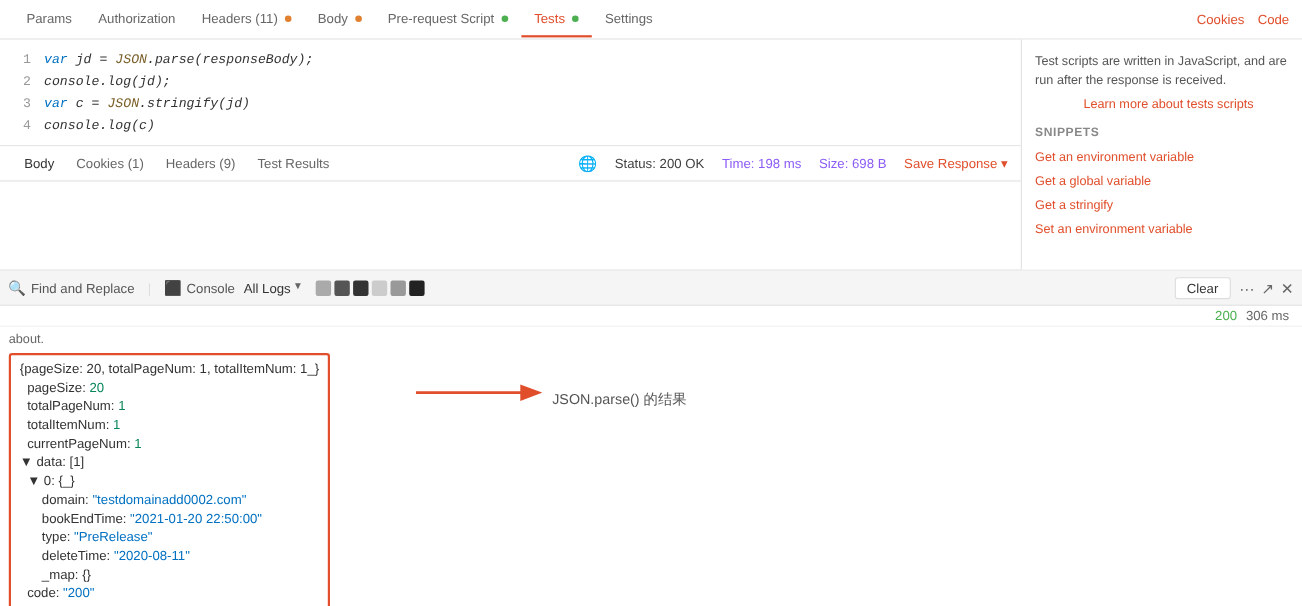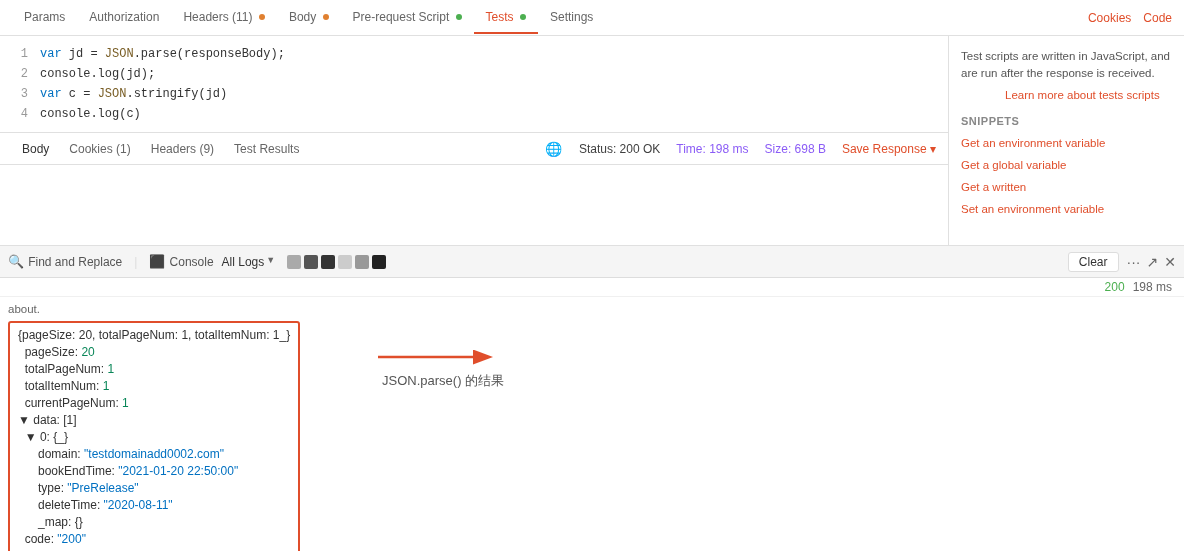--- a/index.html
+++ b/index.html
@@ -64,21 +64,21 @@
       line-height: 18px;
     }
     .line-num {
       color: #999;
       width: 20px;
       text-align: right;
       margin-right: 12px;
       user-select: none;
       flex-shrink: 0;
     }
-    .code-text { color: #333; }
+    .code-text { color: #333; font-style: italic; }
     .code-keyword { color: #0070c1; }
 
     
     .response-tabs {
       display: flex;
       align-items: center;
       padding: 0 12px;
       border-bottom: 1px solid #e0e0e0;
       height: 32px;
       background: #fff;
@@ -203,21 +203,21 @@
       min-width: 200px;
       background: #fff;
     }
     .json-line {
       line-height: 17px;
       white-space: nowrap;
     }
 
     
     .right-sidebar {
-      width: 236px;
+      width: 256px;
       padding: 12px;
       background: #fff;
       flex-shrink: 0;
       font-size: 12px;
       display: flex;
       flex-direction: column;
       gap: 6px;
       border-left: 1px solid #e0e0e0;
     }
     .sidebar-info {
@@ -329,21 +329,21 @@
       </div>
     </div>
   </div>
 
   <div class="right-sidebar">
     <div class="sidebar-info">Test scripts are written in JavaScript, and are run after the response is received.</div>
     <a class="sidebar-link">Learn more about tests scripts</a>
     <div class="snippets-title">SNIPPETS</div>
     <a class="snippet-link">Get an environment variable</a>
     <a class="snippet-link">Get a global variable</a>
-    <a class="snippet-link">Get a written</a>
+    <a class="snippet-link">Get a stringify</a>
     <a class="snippet-link">Set an environment variable</a>
   </div>
 </div>
 
 <div class="console-section">
 
   <div class="console-bar">
     <div class="find-replace-btn">
       <span style="font-size:13px;">🔍</span>
       <span>Find and Replace</span>
@@ -370,21 +370,21 @@
       <div class="console-actions">
         <span>···</span>
         <span>↗</span>
         <span>✕</span>
       </div>
     </div>
   </div>
 
   <div class="console-status-bar">
     <span class="console-200">200</span>
-    <span class="console-time">198 ms</span>
+    <span class="console-time">306 ms</span>
   </div>
 
   <div class="console-main">
     <div class="console-scroll">
       <div class="query-line">about.</div>
 
       <div style="position:relative; min-height:250px;">
         
         <div class="json-box">
           <div class="json-line"><span style="color:#333;">{pageSize: 20, totalPageNum: 1, totalItemNum: 1_}</span></div>
@@ -397,21 +397,21 @@
           <div class="json-line">&nbsp;&nbsp;&nbsp;&nbsp;&nbsp;&nbsp;domain: <span style="color:#0070c1;">"testdomainadd0002.com"</span></div>
           <div class="json-line">&nbsp;&nbsp;&nbsp;&nbsp;&nbsp;&nbsp;bookEndTime: <span style="color:#0070c1;">"2021-01-20 22:50:00"</span></div>
           <div class="json-line">&nbsp;&nbsp;&nbsp;&nbsp;&nbsp;&nbsp;type: <span style="color:#0070c1;">"PreRelease"</span></div>
           <div class="json-line">&nbsp;&nbsp;&nbsp;&nbsp;&nbsp;&nbsp;deleteTime: <span style="color:#0070c1;">"2020-08-11"</span></div>
           <div class="json-line">&nbsp;&nbsp;&nbsp;&nbsp;&nbsp;&nbsp;_map: {}</div>
           <div class="json-line">&nbsp;&nbsp;code: <span style="color:#0070c1;">"200"</span></div>
           
         </div>
 
         
-        <div style="position:absolute; top:25px; left:370px; display:flex; align-items:flex-start;flex-direction:column;">
+        <div style="position:absolute; top:25px; left:370px; display:flex; align-items:flex-end;">
           <svg width="120" height="30" viewBox="0 0 120 30">
             <defs>
               <marker id="ah1" markerWidth="8" markerHeight="8" refX="6" refY="3" orient="auto">
                 <path d="M0,0 L0,6 L8,3 z" fill="#e04e2b"></path>
               </marker>
             </defs>
             <line x1="0" y1="15" x2="110" y2="15" stroke="#e04e2b" stroke-width="2.5" marker-end="url(#ah1)"></line>
           </svg>
           <span style="color:#555; font-family:'Segoe UI',Arial,sans-serif; font-size:13px; white-space:nowrap; margin-left:4px;">JSON.parse() 的结果</span>
         </div>

